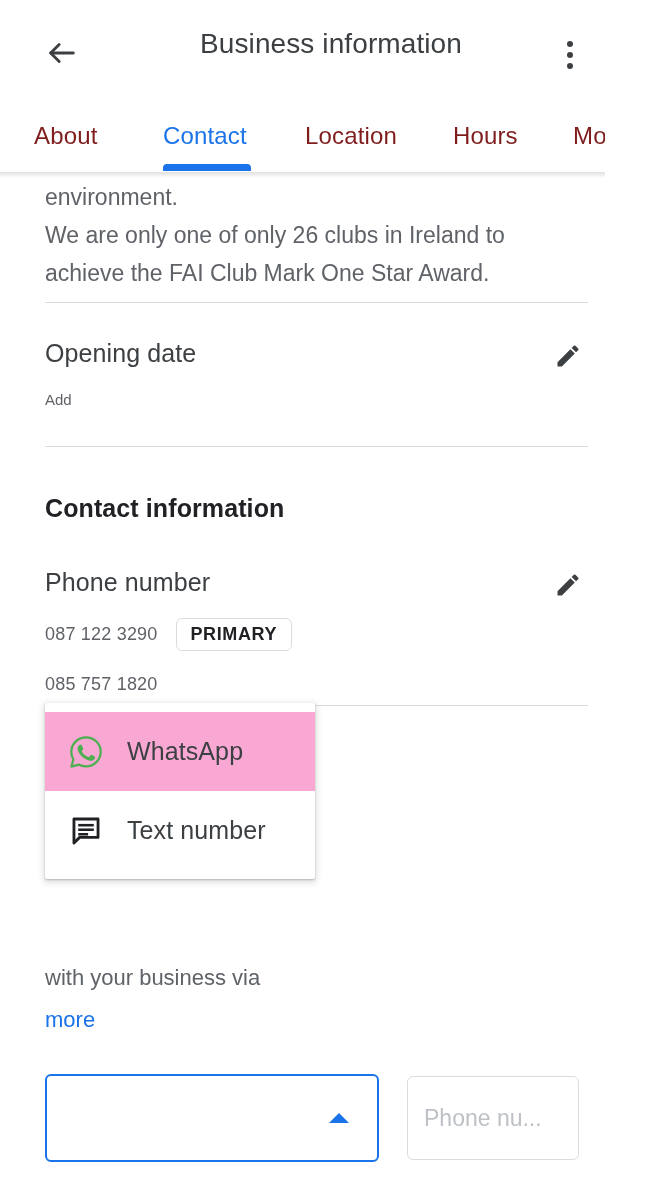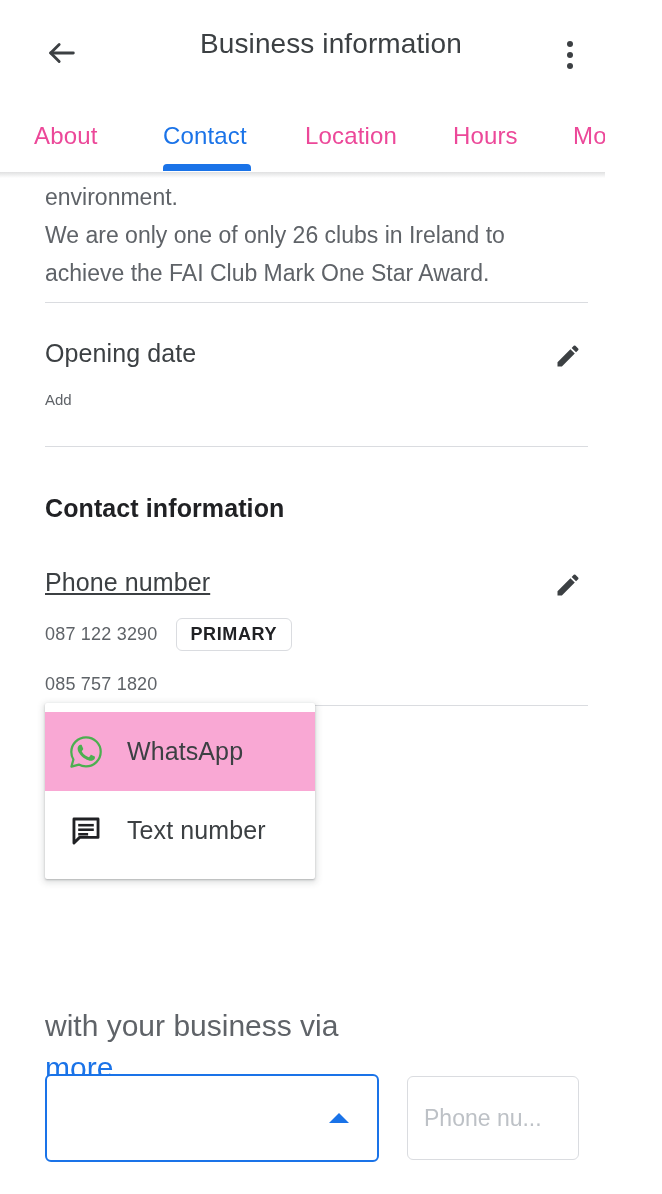--- a/index.html
+++ b/index.html
@@ -82,21 +82,21 @@
     background: #fff;
     overflow: hidden;
   }
   .tab {
     position: absolute;
     top: 0;
     height: 72px;
     display: flex;
     align-items: center;
     font-size: 24px;
-    color: #ec4899;
+    color: #7f1d1d;
     letter-spacing: 0.15px;
     cursor: pointer;
     white-space: nowrap;
   }
   .tab.active { color: #1a73e8; }
   .tab-underline {
     position: absolute;
     left: 163px;
     top: 164px;
     width: 88px;
@@ -196,24 +196,23 @@
     letter-spacing: 0.6px;
     line-height: 1;
   }
 
   
   .helper {
     position: absolute;
     left: 45px;
     top: 779px;
     width: 545px;
-    font-size: 30px;
+    font-size: 22px;
     line-height: 42px;
     color: #5f6368;
-    margin-top: 48px;
   }
   .helper a {
     color: #1a73e8;
     text-decoration: none;
     cursor: pointer;
   }
 
   
   .select-box {
     position: absolute;
@@ -347,21 +346,21 @@
           <path d="M3 17.25V21h3.75L17.81 9.94l-3.75-3.75L3 17.25zM20.71 7.04a1 1 0 0 0 0-1.41l-2.34-2.34a1 1 0 0 0-1.41 0l-1.83 1.83 3.75 3.75 1.83-1.83z"></path>
         </svg>
       </span>
     </div>
     <div class="row-value" style="top:213px;">Add</div>
 
     <div class="divider" style="top:268px;"></div>
 
     <div class="section-head" style="top:316px;">Contact information</div>
 
-    <div class="row-label" style="top:390px;text-decoration:underline;">Phone number</div>
+    <div class="row-label" style="top:390px;">Phone number</div>
     <div class="edit-btn" style="top:387px;">
       <span>
         <svg width="28" height="28" viewBox="0 0 24 24" fill="#3c4043">
           <path d="M3 17.25V21h3.75L17.81 9.94l-3.75-3.75L3 17.25zM20.71 7.04a1 1 0 0 0 0-1.41l-2.34-2.34a1 1 0 0 0-1.41 0l-1.83 1.83 3.75 3.75 1.83-1.83z"></path>
         </svg>
       </span>
     </div>
 
     <div class="phone-line" style="top:440px;">
       <span class="phone-num">087 122 3290</span>

